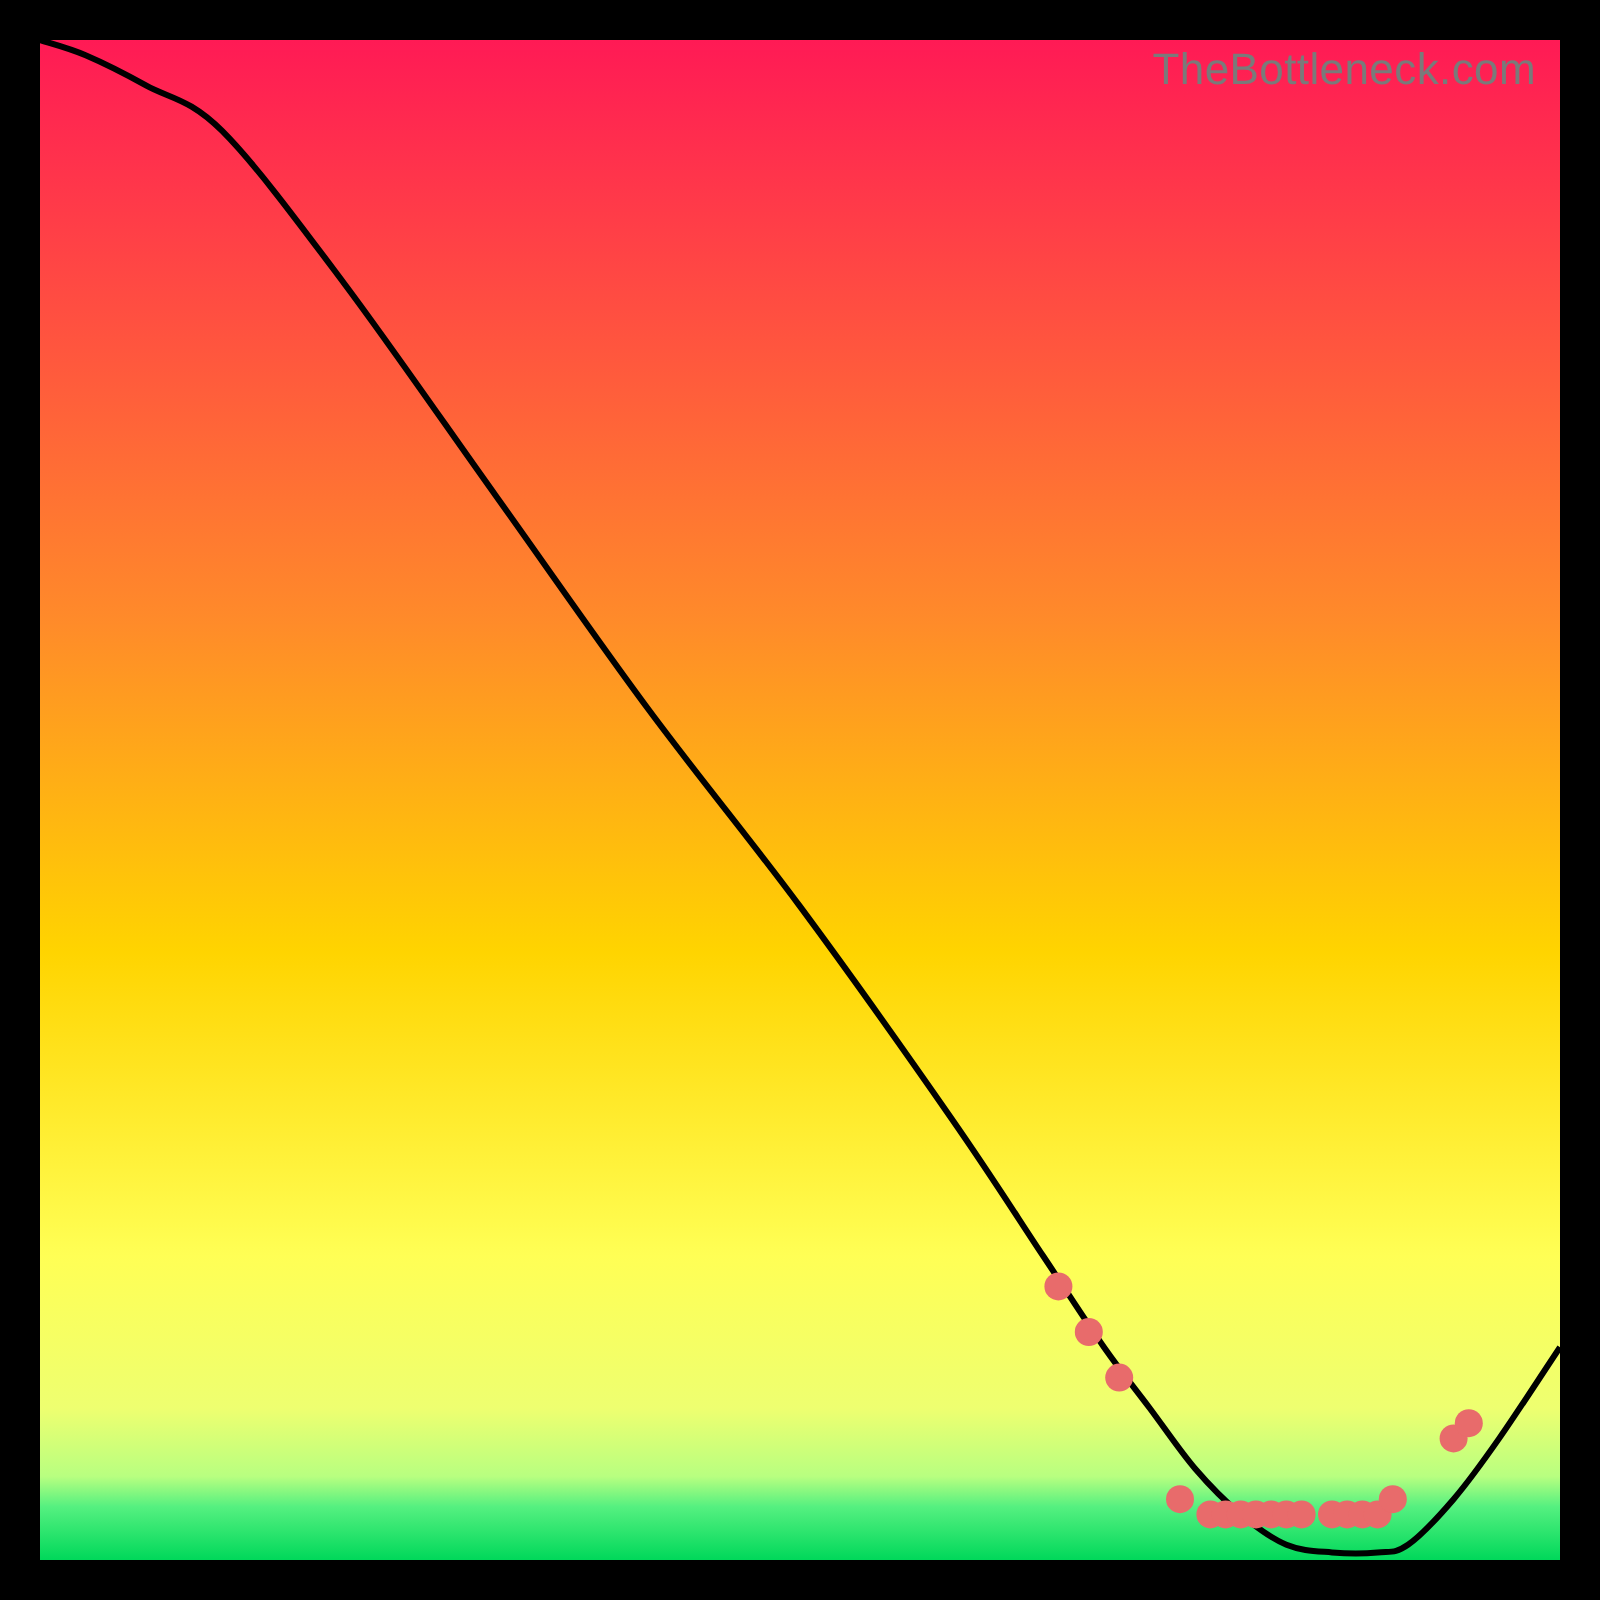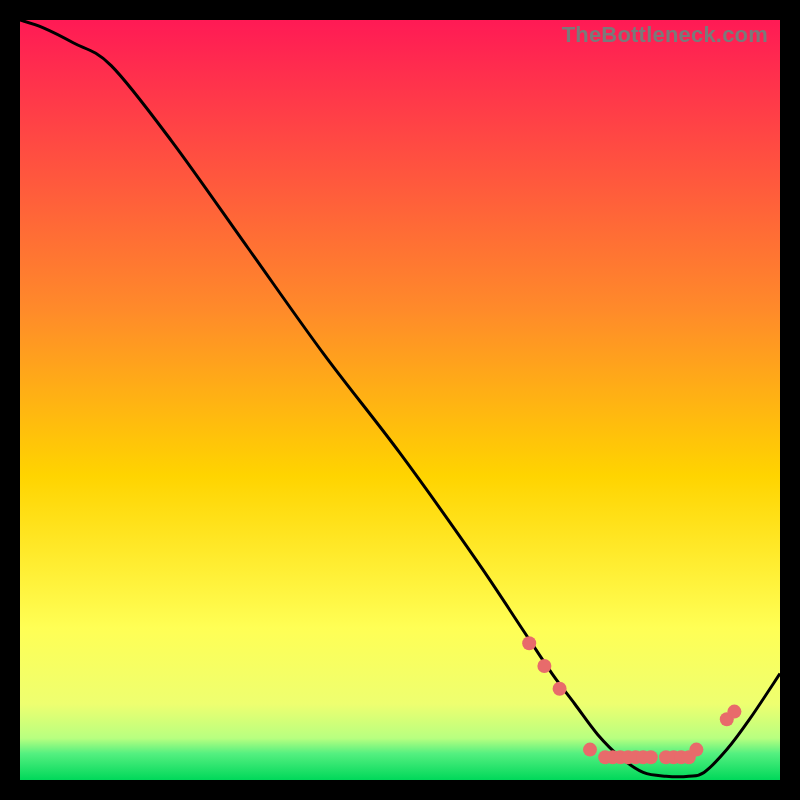--- a/index.html
+++ b/index.html
@@ -18,21 +18,21 @@
     width: 760px;
     height: 760px;
     background: #000;
   }
   .watermark {
     position: absolute;
     top: 2px;
     right: 12px;
     color: #7a7a7a;
     font-size: 22px;
-    font-weight: 700;
+    font-weight: 400;
     letter-spacing: 0.2px;
     z-index: 20;
   }
   svg {
     position: absolute;
     left: 0;
     top: 0;
   }
 </style>
 </head>

